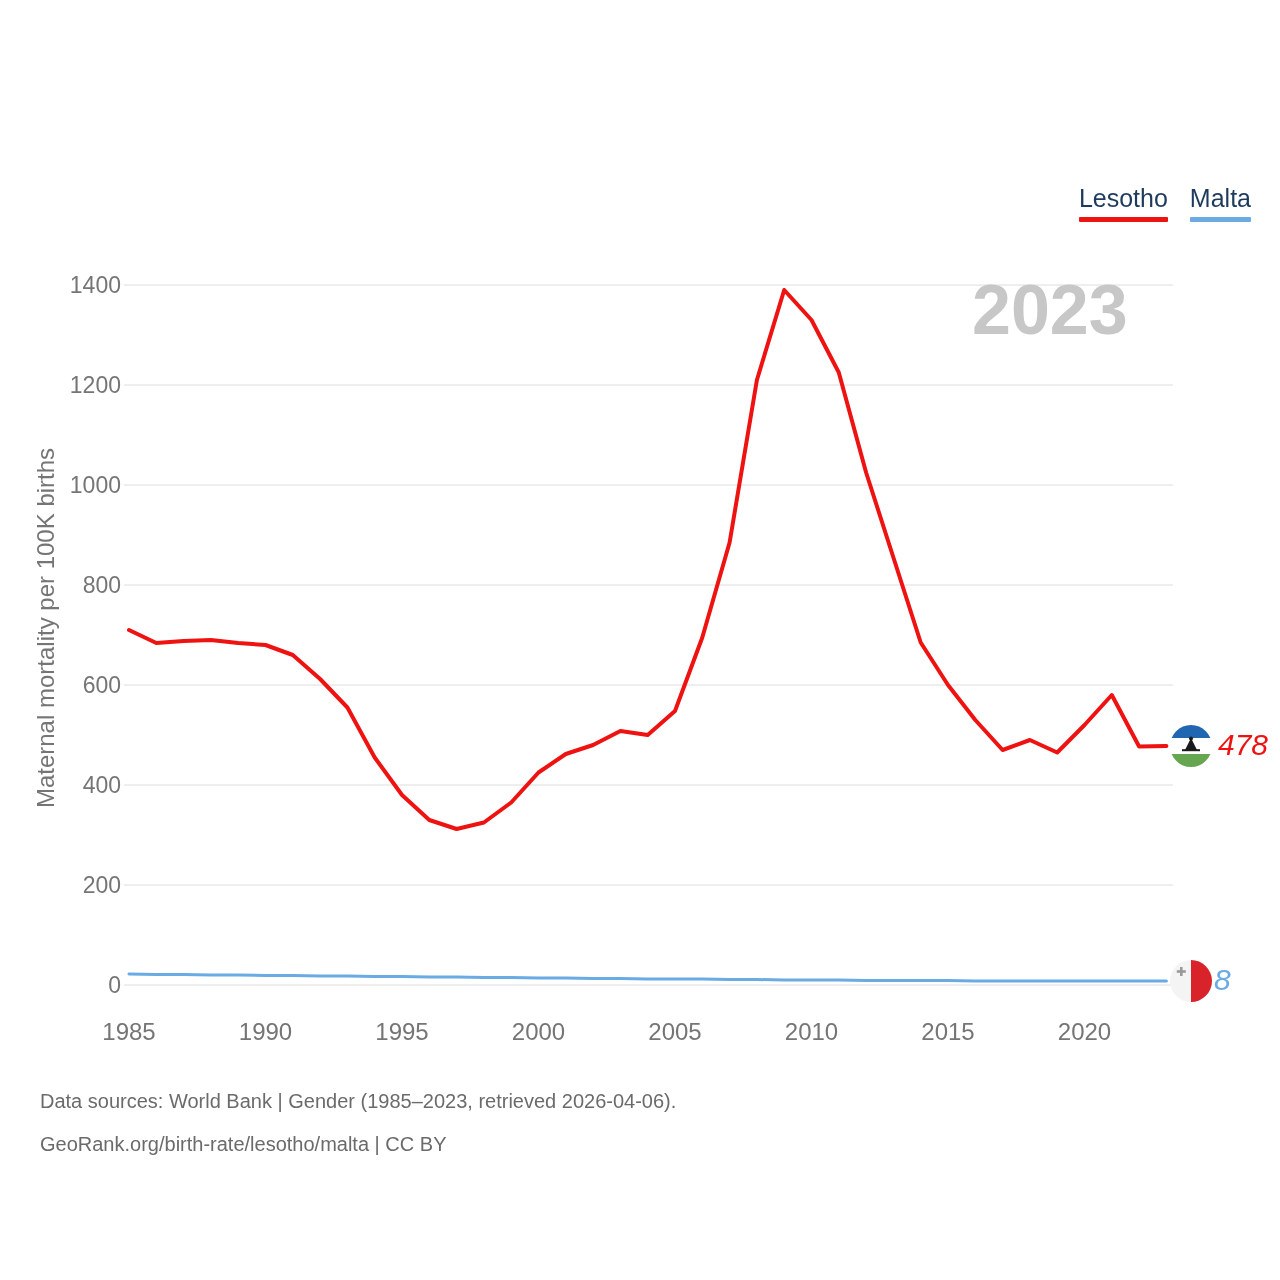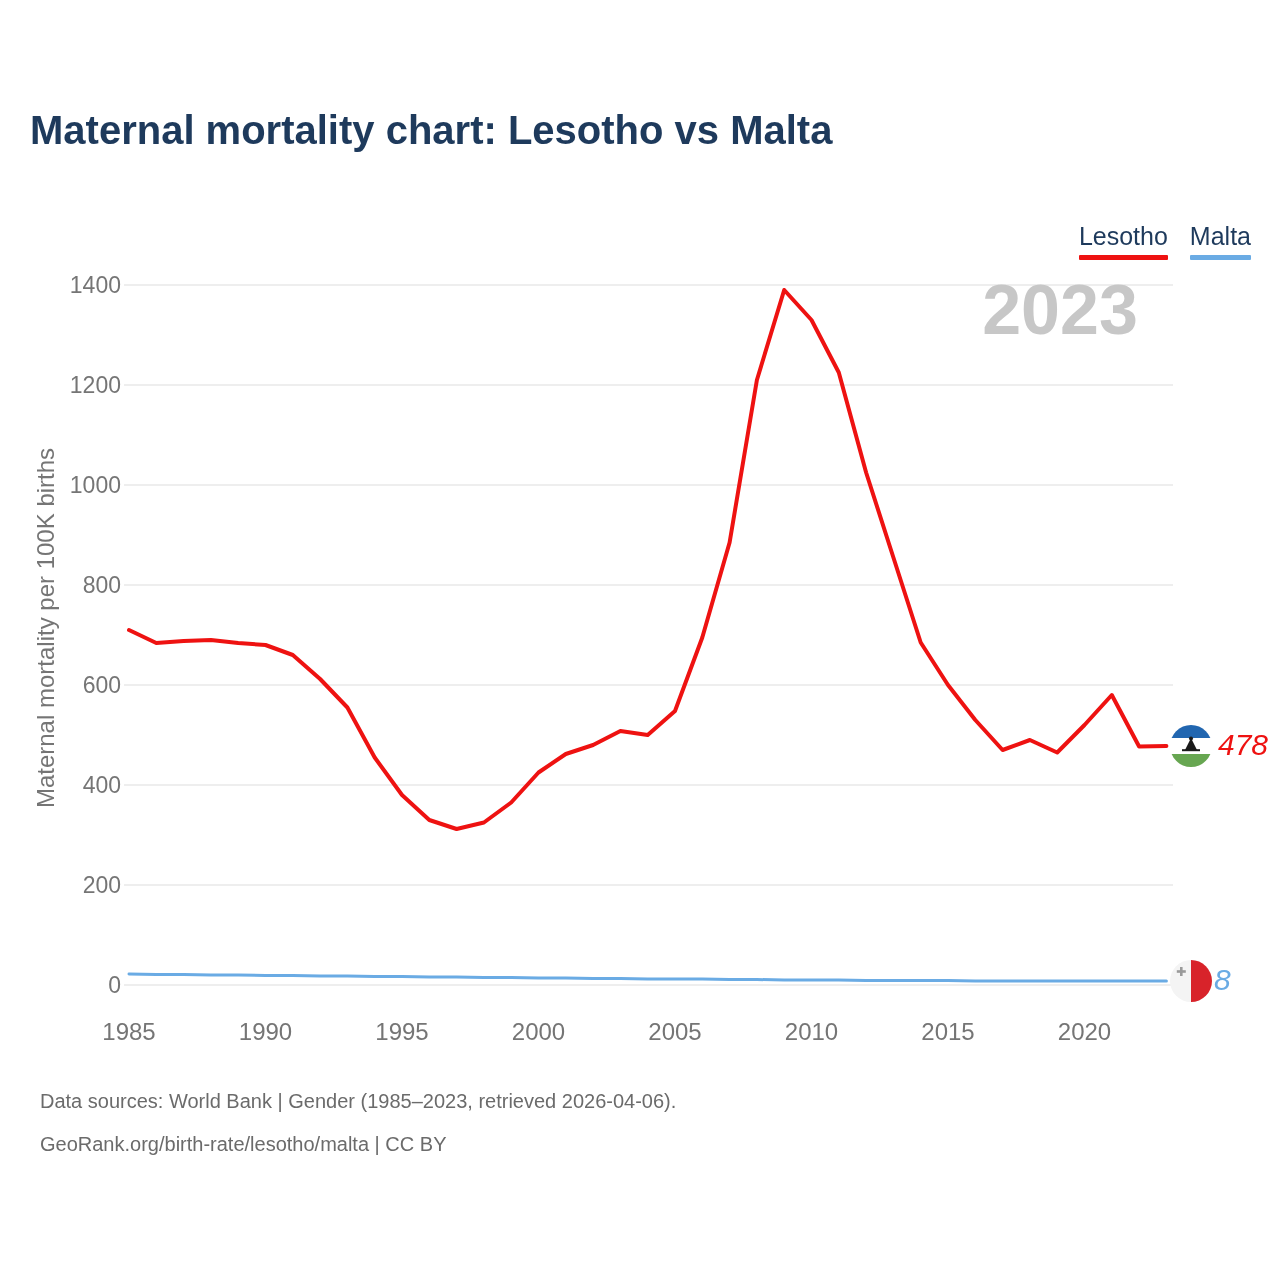--- a/index.html
+++ b/index.html
@@ -1,38 +1,37 @@
 <!DOCTYPE html>
 <html><head>
 <meta charset="utf-8">
 <style>
   html,body{margin:0;padding:0;background:#ffffff;}
   .page{position:relative;width:1280px;height:1280px;background:#fff;overflow:hidden;
         font-family:"Liberation Sans","DejaVu Sans",sans-serif;}
   .title{position:absolute;left:30px;top:108px;margin:0;font-size:40px;font-weight:700;
          color:#1e3a5c;letter-spacing:0px;}
   .legend{position:absolute;right:29px;top:184px;display:flex;gap:22px;align-items:flex-start;}
-  .legend-item{display:flex;flex-direction:column;align-items:stretch;cursor:pointer;margin-top:38px;}
+  .legend-item{display:flex;flex-direction:column;align-items:stretch;cursor:pointer;}
   .legend-item span{font-size:25px;color:#1e3a5c;}
   .legend-underline{height:5px;margin-top:4px;border-radius:1px;}
-  .watermark{position:absolute;left:972px;top:270px;width:176px;text-align:center;
+  .watermark{position:absolute;left:972px;top:270px;width:176px;text-align:left;
              font-size:70px;font-weight:700;color:#c7c7c7;z-index:3;}
   #chart{position:absolute;left:0;top:0;z-index:2;}
   .y-title{position:absolute;left:-164px;top:614px;width:420px;text-align:center;
            font-size:24px;color:#757575;transform:rotate(-90deg);transform-origin:center;}
   .badge{position:absolute;z-index:4;}
   .endval{position:absolute;z-index:4;font-size:30px;font-style:italic;}
   .footer{position:absolute;left:40px;top:1080px;color:#6b6b6b;font-size:20px;line-height:43px;}
 </style>
 </head>
 <body>
 
 <div class="page">
 
-  <h1 class="title">Maternal mortality chart: Lesotho vs Malta</h1>
 
   <div class="legend">
     <div class="legend-item">
       <span>Lesotho</span>
       <div class="legend-underline" id="ul-lesotho" style="background: rgb(238, 18, 17);"></div>
     </div>
     <div class="legend-item">
       <span>Malta</span>
       <div class="legend-underline" id="ul-malta" style="background: rgb(106, 171, 228);"></div>
     </div>

